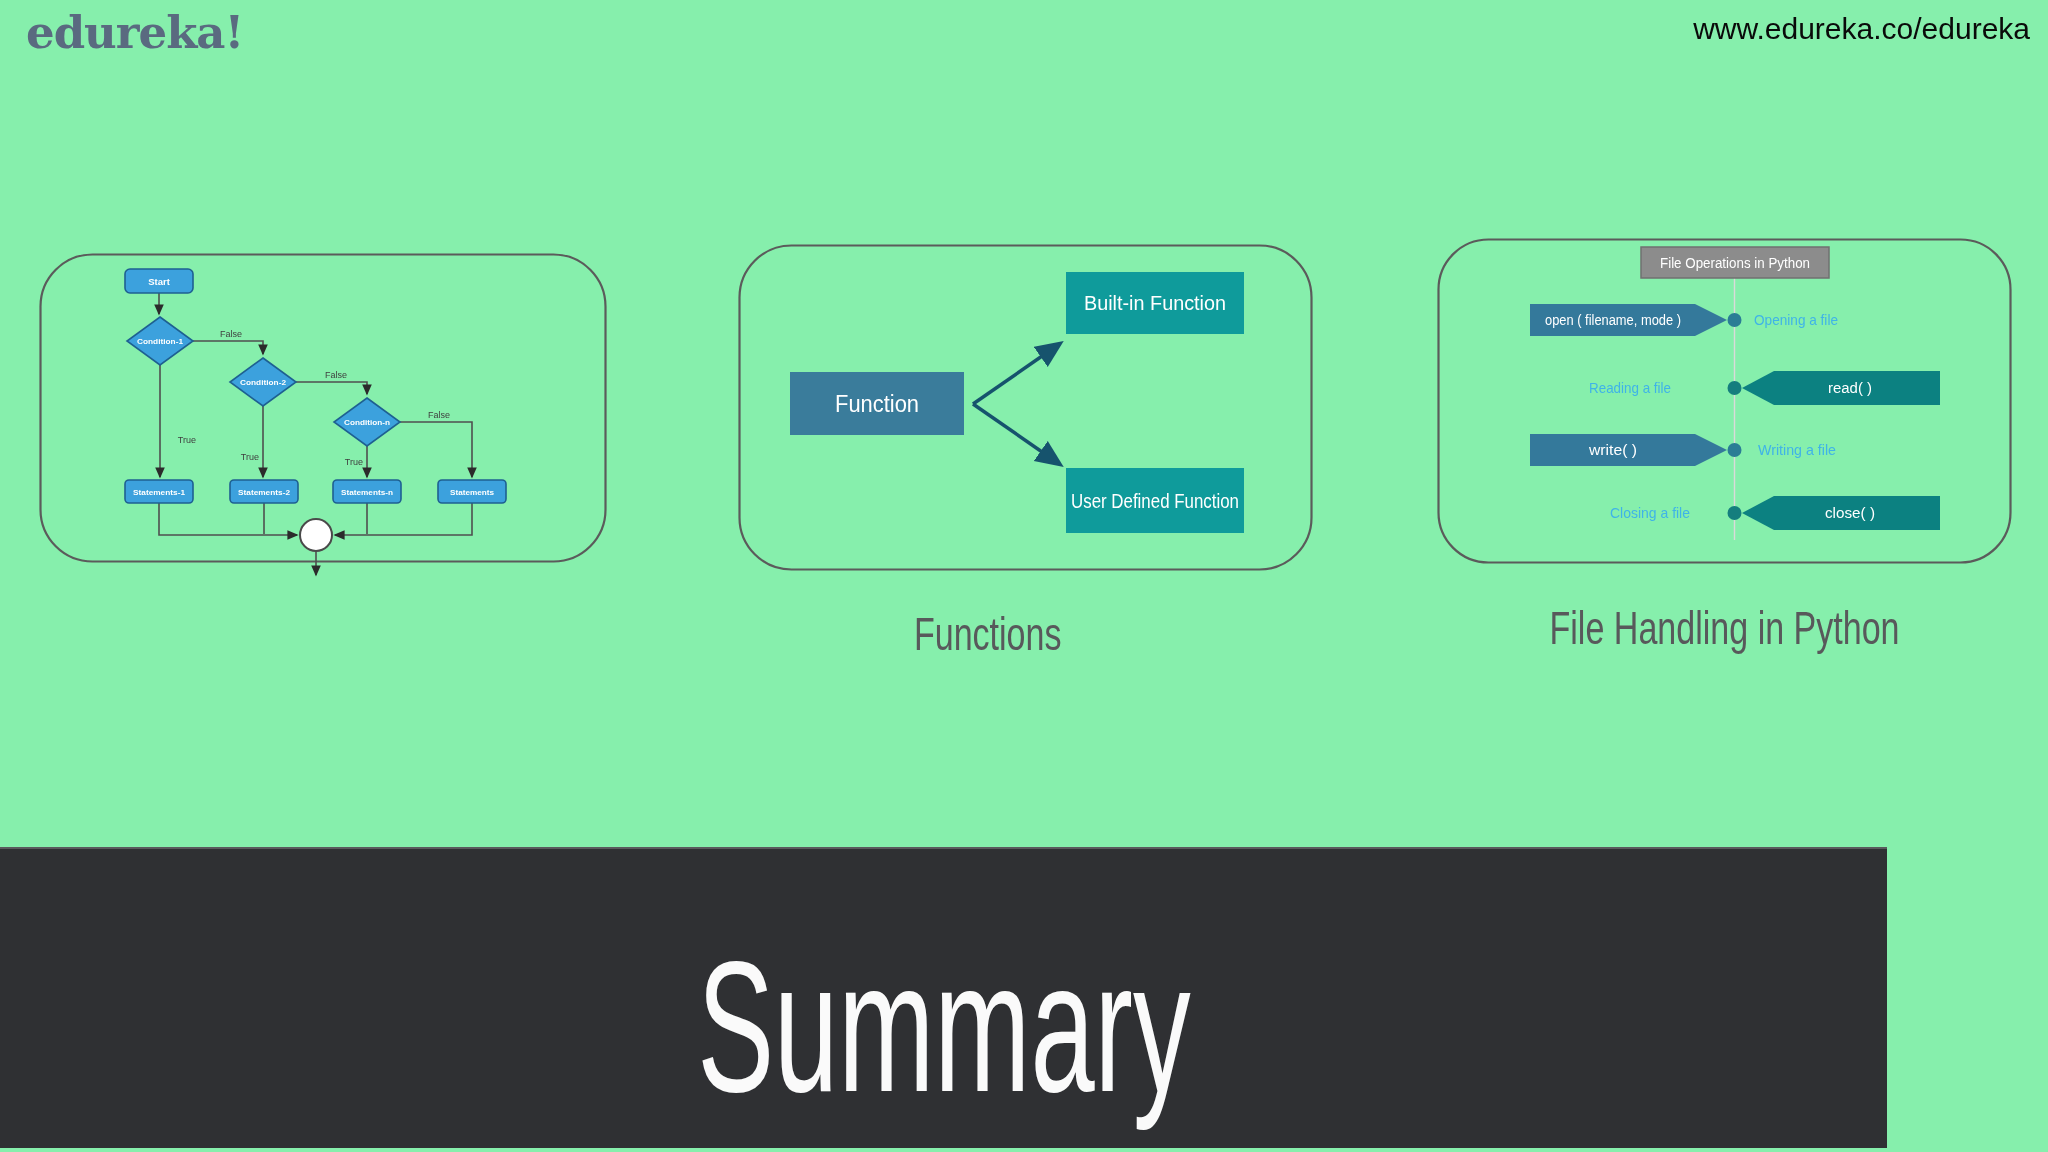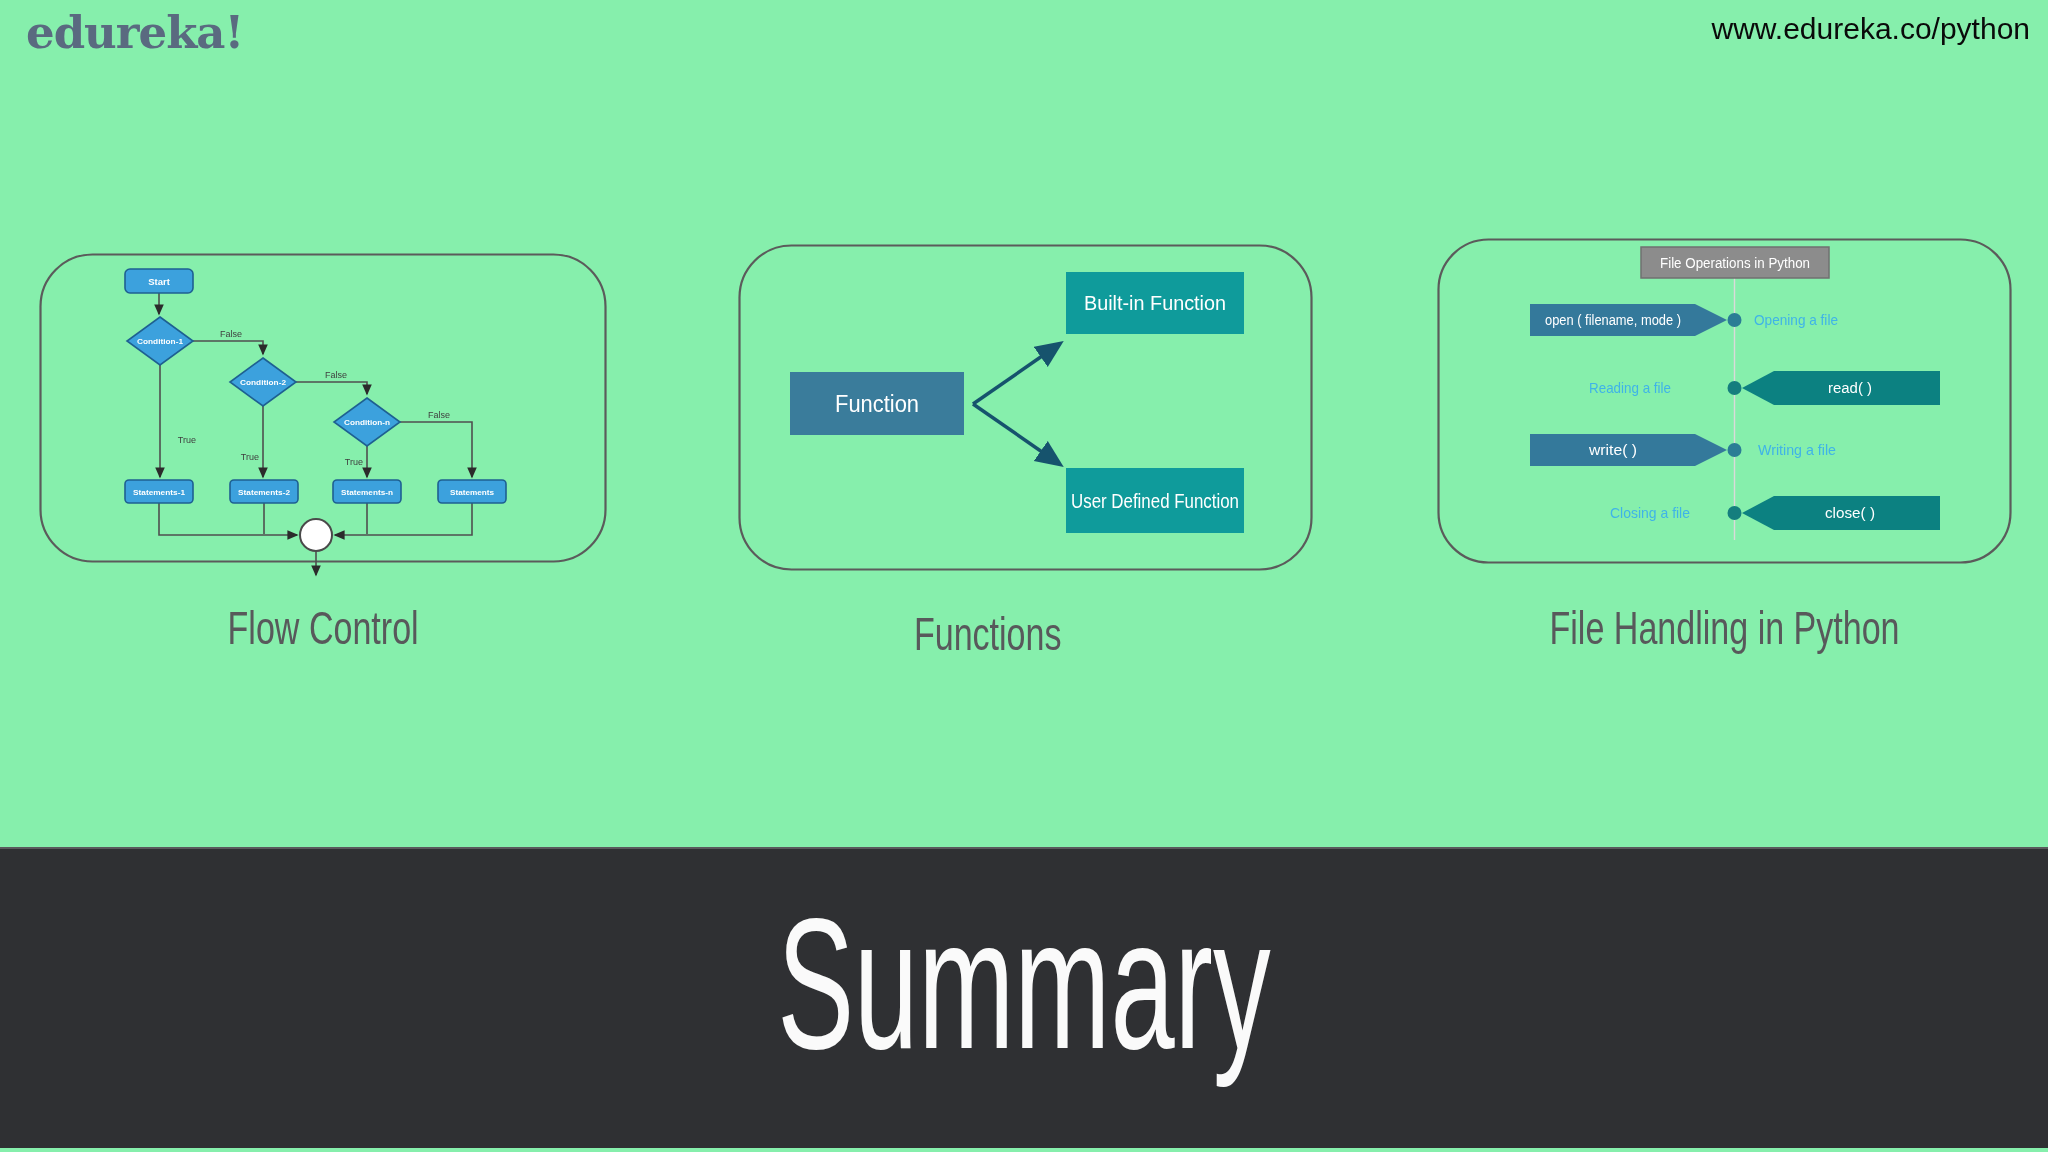--- a/index.html
+++ b/index.html
@@ -4,39 +4,39 @@
 <style>
   html,body{margin:0;padding:0;background:#ffffff;}
   .slide{position:relative;width:2048px;height:1152px;background:#86efac;overflow:hidden;
          font-family:"Liberation Sans",sans-serif;}
   .logo{position:absolute;left:26px;top:6px;font-family:"DejaVu Serif",serif;
         font-weight:bold;font-size:45px;color:#5A6A80;letter-spacing:-1px;}
   .site-url{position:absolute;right:18px;top:12px;font-size:30px;color:#0a0a0a;}
   .panel-svg{position:absolute;overflow:visible;}
   .caption{position:absolute;text-align:center;color:#58595B;font-size:46px;white-space:nowrap;}
   .caption span{display:inline-block;transform:scaleX(0.74);transform-origin:center;}
-  .footer-bar{position:absolute;left:0;top:847px;width:2048px;height:299px;background:#2F3033;
-              border-top:2px solid #595A5C;display:flex;justify-content:center;}
+  .footer-bar{position:absolute;left:0;top:847px;width:1887px;height:299px;background:#2F3033;
+              border-top:2px solid #595A5C;display:flex;justify-content:center;align-items:center;}
   .footer-title{color:#FAFAFA;font-size:186px;white-space:nowrap;
                 display:inline-block;transform:translateY(28px) scaleX(0.62);transform-origin:center;}
   
   text{font-family:"Liberation Sans",sans-serif;}
   .node-txt{fill:#ffffff;font-weight:bold;}
   .edge-txt{fill:#3f3f3f;font-size:9px;}
   .flow-line{stroke:#4f4f4f;stroke-width:1.6;fill:none;}
   .pent-txt{fill:#ffffff;font-size:14px;}
   .blue-label{fill:#3FB3E8;font-size:15px;}
 </style>
 </head>
 <body>
 
 <div class="slide">
 
   <div class="logo">edureka!</div>
-  <div class="site-url">www.edureka.co/python</div>
+  <div class="site-url">www.edureka.co/edureka</div>
 
   <svg class="panel-svg" style="left:39px;top:253px" width="568" height="330" viewBox="0 0 568 330">
     <defs>
       <marker id="ah1" markerWidth="8" markerHeight="8" refX="6" refY="3" orient="auto">
         <path d="M0,0 L7,3 L0,6 Z" fill="#2b2b2b"></path>
       </marker>
     </defs>
     <rect x="1.5" y="1.5" width="565" height="307" rx="52" fill="none" stroke="#5B5B5B" stroke-width="2.2"></rect>
 
     <path class="flow-line" d="M120 40 V61" marker-end="url(#ah1)"></path>
@@ -78,23 +78,20 @@
     <text class="node-txt" x="225" y="242" font-size="8" text-anchor="middle" textLength="52" lengthAdjust="spacingAndGlyphs">Statements-2</text>
 
     <rect x="294" y="227" width="68" height="23" rx="4" fill="#3CA1DD" stroke="#1E6091" stroke-width="1.6"></rect>
     <text class="node-txt" x="328" y="242" font-size="8" text-anchor="middle" textLength="52" lengthAdjust="spacingAndGlyphs">Statements-n</text>
 
     <rect x="399" y="227" width="68" height="23" rx="4" fill="#3CA1DD" stroke="#1E6091" stroke-width="1.6"></rect>
     <text class="node-txt" x="433" y="242" font-size="8" text-anchor="middle" textLength="44" lengthAdjust="spacingAndGlyphs">Statements</text>
 
     <circle cx="277" cy="282" r="16" fill="#ffffff" stroke="#4a4a4a" stroke-width="2"></circle>
   </svg>
-  <div class="caption" style="left:39px;top:601px;width:568px">
-    <span>Flow Control</span>
-  </div>
 
   <svg class="panel-svg" style="left:738px;top:244px" width="575" height="327" viewBox="0 0 575 327">
     <defs>
       <marker id="ah2" markerWidth="9" markerHeight="9" refX="6" refY="3.5" orient="auto">
         <path d="M0,0 L8,3.5 L0,7 Z" fill="#16536D"></path>
       </marker>
     </defs>
     <rect x="1.5" y="1.5" width="572" height="324" rx="52" fill="none" stroke="#5B5B5B" stroke-width="2.2"></rect>
 
     <path d="M235 160 L320 101" stroke="#16536D" stroke-width="3.5" fill="none" marker-end="url(#ah2)"></path>

